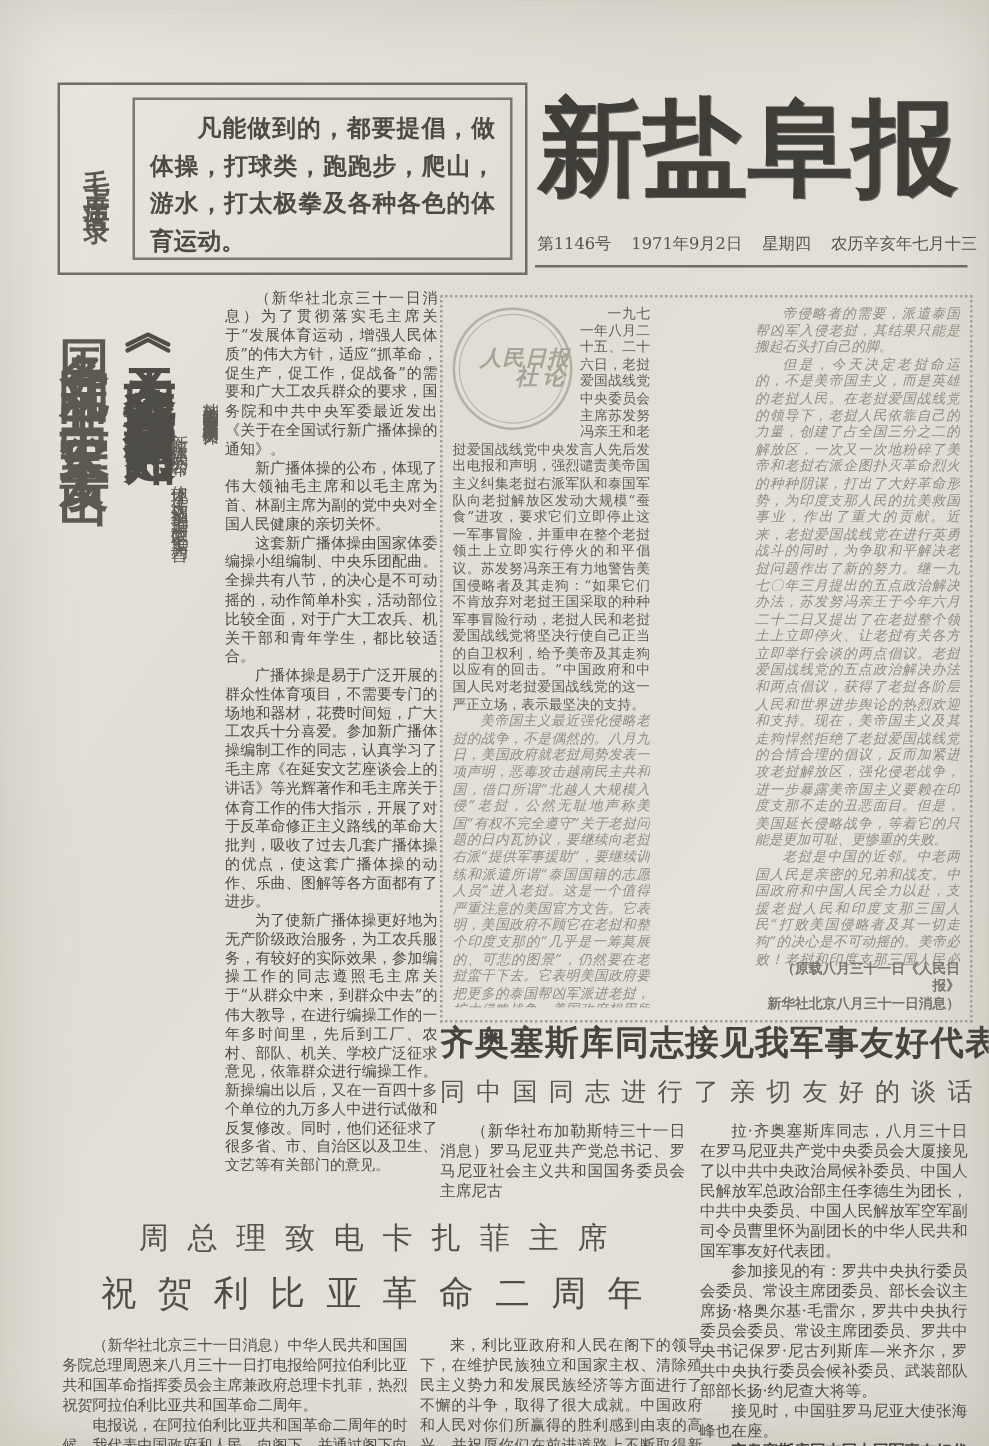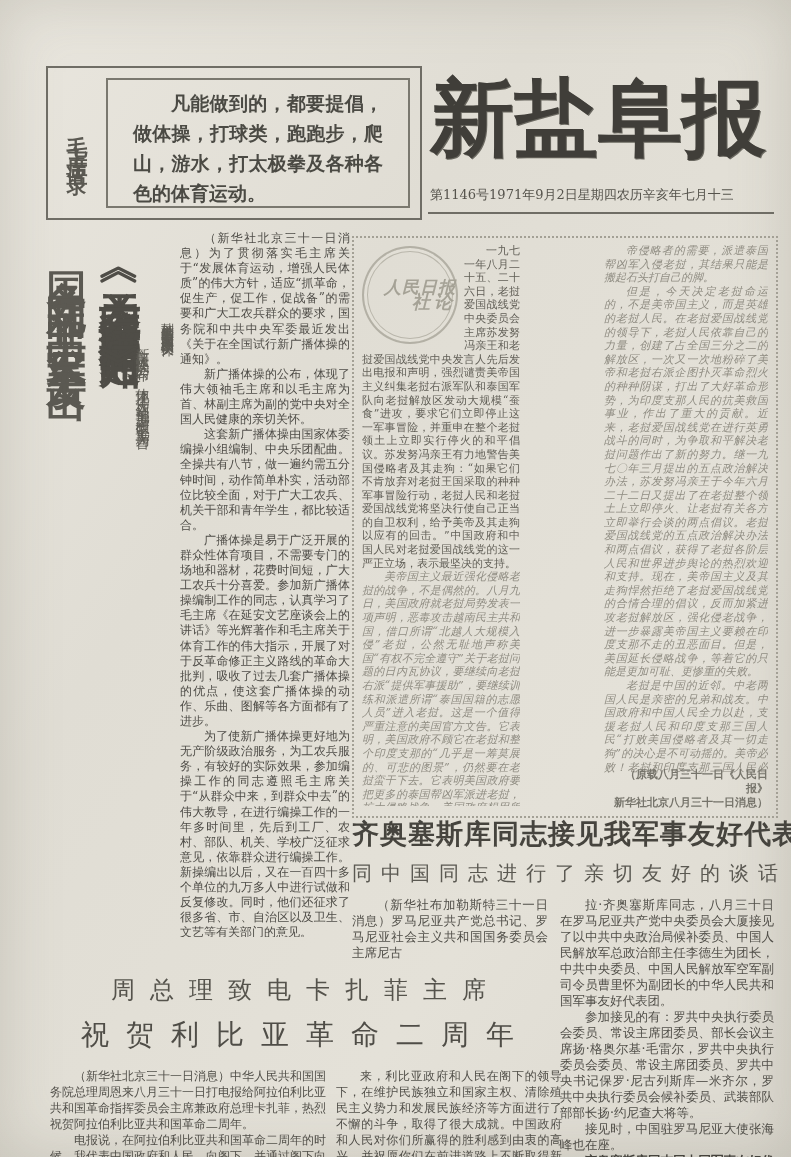--- a/index.html
+++ b/index.html
@@ -10,30 +10,30 @@
     font-family:"DejaVu Serif","Liberation Serif",serif;
     color:#4e4c46;
   }
   
   .quote-box{position:absolute;left:46px;top:66px;width:372px;height:150px;
     border:2px solid #6f6d65;display:flex;}
   .quote-label{width:58px;display:flex;flex-direction:column;align-items:center;
     justify-content:center;gap:4px;font-family:"DejaVu Sans","Liberation Sans",sans-serif;
     font-weight:bold;font-size:21px;color:#5a5851;}
   .quote-inner{flex:1;margin:10px 10px 10px 0;border:2px solid #7a786f;
-    padding:8px 25px;font-family:"DejaVu Sans","Liberation Sans",sans-serif;
+    padding:8px 12px;font-family:"DejaVu Sans","Liberation Sans",sans-serif;
     font-weight:bold;font-size:19px;line-height:30px;color:#4b4a44;}
   .quote-inner .para{margin:0;text-indent:2em;text-align:justify;}
   .masthead{position:absolute;left:430px;top:58px;width:344px;height:122px;
     display:flex;justify-content:space-between;align-items:center;
     font-family:"DejaVu Sans","Liberation Sans",sans-serif;
     font-weight:900;font-size:84px;color:#403e39;letter-spacing:0;
     text-shadow:1px 1px 0 #6a6860;}
   .dateline{position:absolute;left:430px;top:186px;width:344px;
-    font-size:13px;color:#55534c;white-space:nowrap;display:flex;}
+    font-size:13px;color:#55534c;white-space:nowrap;display:flex;gap:16px;}
   .masthead-rule{position:absolute;left:428px;top:212px;width:346px;height:2px;background:#6f6d65;}
   
   .vtx{writing-mode:vertical-rl;text-orientation:mixed;position:absolute;}
   .hl-left{left:40px;top:240px;height:560px;font-size:40px;letter-spacing:10px;
     font-weight:600;color:#5b5952;font-family:"DejaVu Sans","Liberation Sans",sans-serif;}
   .hl-main{left:92px;top:254px;height:660px;font-size:42px;letter-spacing:4px;
     font-weight:800;color:#4f4d47;font-family:"DejaVu Sans","Liberation Sans",sans-serif;}
   .sub1{left:134px;top:336px;height:470px;font-size:14px;letter-spacing:3px;color:#5e5c55;}
   .sub2{left:158px;top:312px;height:310px;font-size:13px;letter-spacing:1px;color:#5e5c55;}
   
@@ -98,21 +98,21 @@
   <div class="masthead-rule"></div>
 
   <div class="vtx hl-left">国务院和中共中央军委发出</div>
   <div class="vtx hl-main">《关于在全国试行新广播体操的通知》</div>
   <div class="vtx sub1">新广播体操的公布、体现了伟大领袖毛主席和以毛主席为首、</div>
   <div class="vtx sub2">林副主席为副的党中央对全国人民健康的亲切关怀</div>
 
   <div class="notice-body">
       <p class="para">（新华社北京三十一日消息）为了贯彻落实毛主席关于“发展体育运动，增强人民体质”的伟大方针，适应“抓革命，促生产，促工作，促战备”的需要和广大工农兵群众的要求，国务院和中共中央军委最近发出《关于在全国试行新广播体操的通知》。</p>
       <p class="para">新广播体操的公布，体现了伟大领袖毛主席和以毛主席为首、林副主席为副的党中央对全国人民健康的亲切关怀。</p>
-      <p class="para">这套新广播体操由国家体委编操小组编制、中央乐团配曲。全操共有八节，做一遍约需五分钟时间，动作简单朴实，活动部位比较全面，对于广大工农兵、机关干部和青年学生，都比较适合。</p>
+      <p class="para">这套新广播体操由国家体委编操小组编制、中央乐团配曲。全操共有八节，的决心是不可动摇的，动作简单朴实，活动部位比较全面，对于广大工农兵、机关干部和青年学生，都比较适合。</p>
       <p class="para">广播体操是易于广泛开展的群众性体育项目，不需要专门的场地和器材，花费时间短，广大工农兵十分喜爱。参加新广播体操编制工作的同志，认真学习了毛主席《在延安文艺座谈会上的讲话》等光辉著作和毛主席关于体育工作的伟大指示，开展了对于反革命修正主义路线的革命大批判，吸收了过去几套广播体操的优点，使这套广播体操的动作、乐曲、图解等各方面都有了进步。</p>
       <p class="para">为了使新广播体操更好地为无产阶级政治服务，为工农兵服务，有较好的实际效果，参加编操工作的同志遵照毛主席关于“从群众中来，到群众中去”的伟大教导，在进行编操工作的一年多时间里，先后到工厂、农村、部队、机关、学校广泛征求意见，依靠群众进行编操工作。新操编出以后，又在一百四十多个单位的九万多人中进行试做和反复修改。同时，他们还征求了很多省、市、自治区以及卫生、文艺等有关部门的意见。</p>
     </div>
 
   <div class="editorial">
     <div class="ed-col1">
       <div class="stamp">
         <span class="l1">人民日报</span>
         <span class="l2">社论</span>
       </div>

